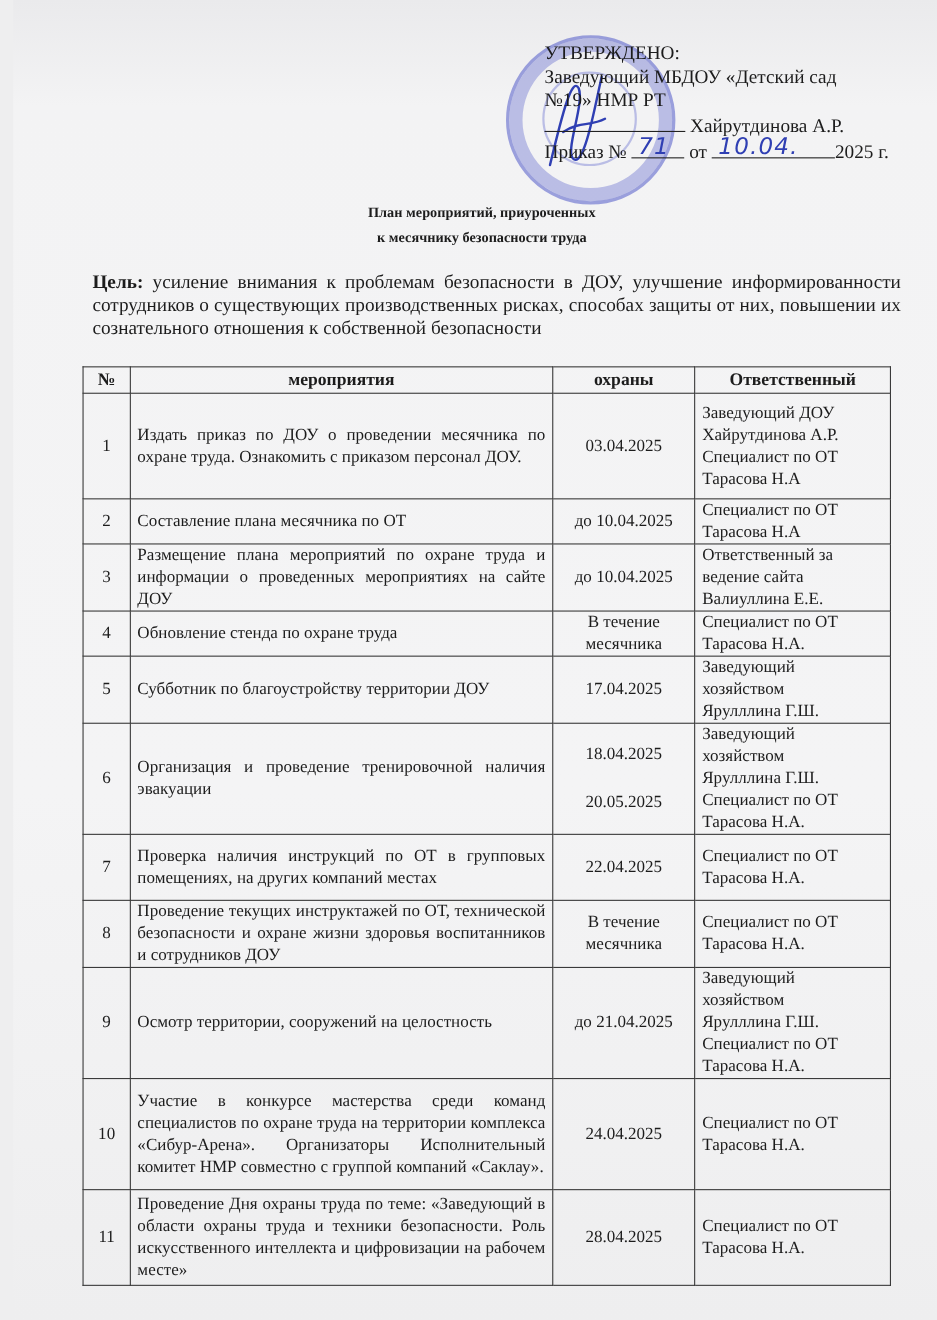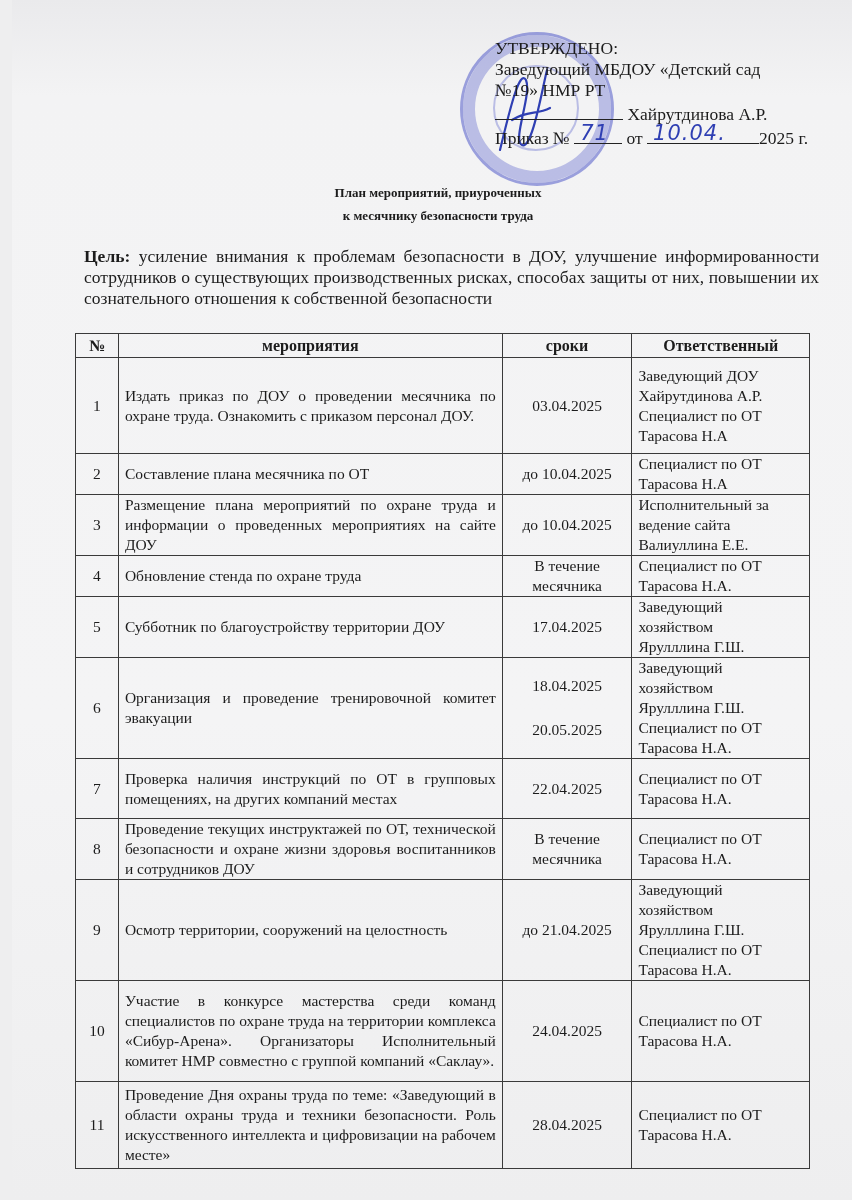--- a/index.html
+++ b/index.html
@@ -104,21 +104,21 @@
   <div class="goal">
     <b>Цель:</b>
     <span>усиление внимания к проблемам безопасности в ДОУ, улучшение информированности сотрудников о существующих производственных рисках, способах защиты от них, повышении их сознательного отношения к собственной безопасности</span>
   </div>
 
   <table class="plan">
     <thead>
       <tr>
         <th class="c-num">№</th>
         <th class="c-ev" style="text-align:center">мероприятия</th>
-        <th class="c-date">сроки</th>
+        <th class="c-date">охраны</th>
         <th class="c-resp" style="text-align:center">Ответственный</th>
       </tr>
     </thead>
     <tbody id="plan-body">
     <tr style="height: 96px;">
           <td class="c-num">1</td>
           <td class="c-ev">Издать приказ по ДОУ о проведении месячника по охране труда. Ознакомить с приказом персонал ДОУ.</td>
           <td class="c-date date-stack">
             <div>03.04.2025</div>
           </td>
@@ -140,21 +140,21 @@
             <div>Тарасова Н.А</div>
           </td>
         </tr>
         <tr style="height: 60px;">
           <td class="c-num">3</td>
           <td class="c-ev">Размещение плана мероприятий по охране труда и информации о проведенных мероприятиях на сайте ДОУ</td>
           <td class="c-date date-stack">
             <div>до 10.04.2025</div>
           </td>
           <td class="c-resp">
-            <div>Исполнительный за</div>
+            <div>Ответственный за</div>
             <div>ведение сайта</div>
             <div>Валиуллина Е.Е.</div>
           </td>
         </tr>
         <tr style="height: 40px;">
           <td class="c-num">4</td>
           <td class="c-ev">Обновление стенда по охране труда</td>
           <td class="c-date date-stack">
             <div>В течение</div>
             <div>месячника</div>
@@ -171,21 +171,21 @@
             <div>17.04.2025</div>
           </td>
           <td class="c-resp">
             <div>Заведующий</div>
             <div>хозяйством</div>
             <div>Ярулллина Г.Ш.</div>
           </td>
         </tr>
         <tr style="height: 100px;">
           <td class="c-num">6</td>
-          <td class="c-ev">Организация и проведение тренировочной комитет эвакуации</td>
+          <td class="c-ev">Организация и проведение тренировочной наличия эвакуации</td>
           <td class="c-date date-stack">
             <div>18.04.2025</div>
             <div style="margin-top: 24px;">20.05.2025</div>
           </td>
           <td class="c-resp">
             <div>Заведующий</div>
             <div>хозяйством</div>
             <div>Ярулллина Г.Ш.</div>
             <div>Специалист по ОТ</div>
             <div>Тарасова Н.А.</div>

